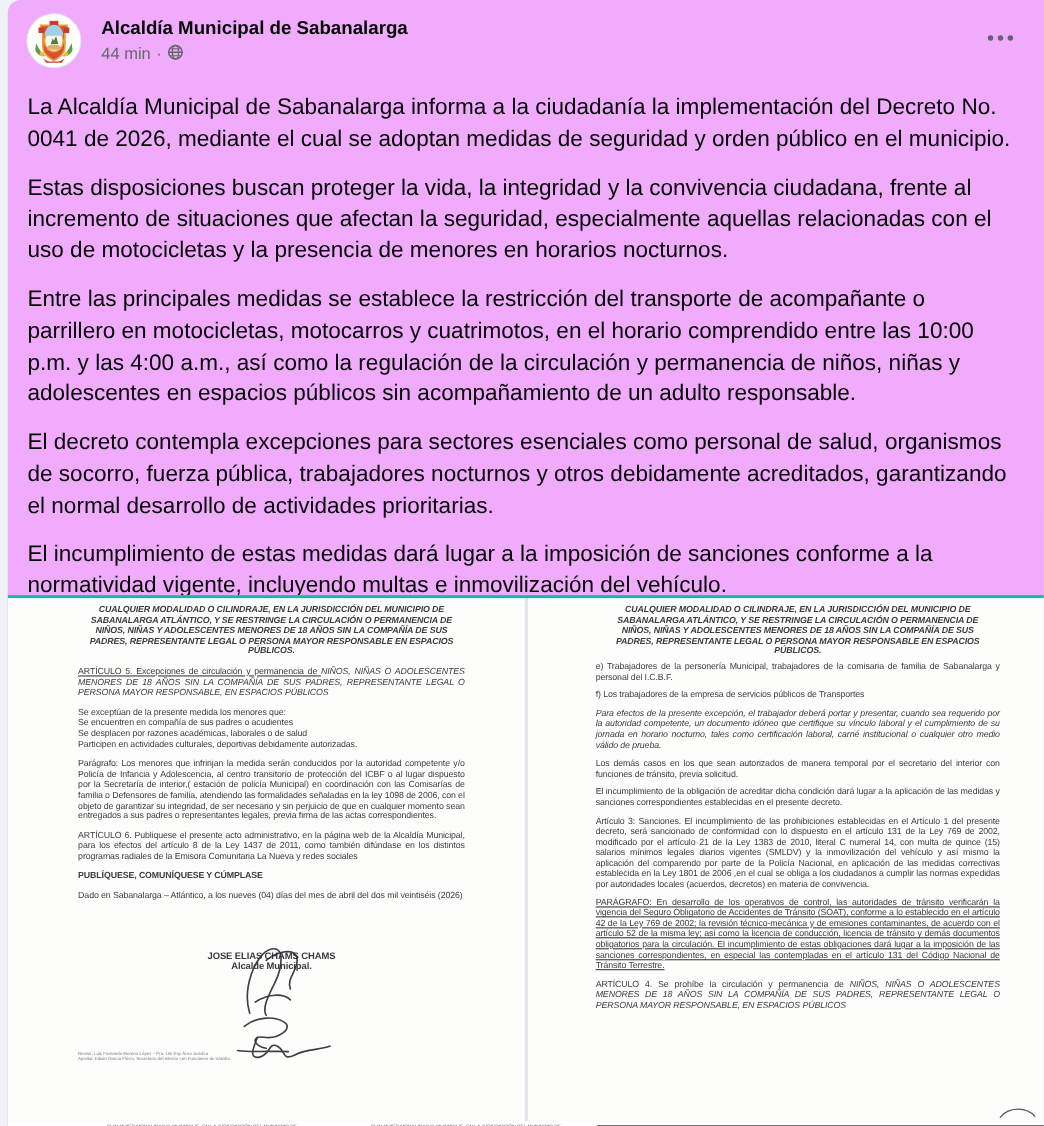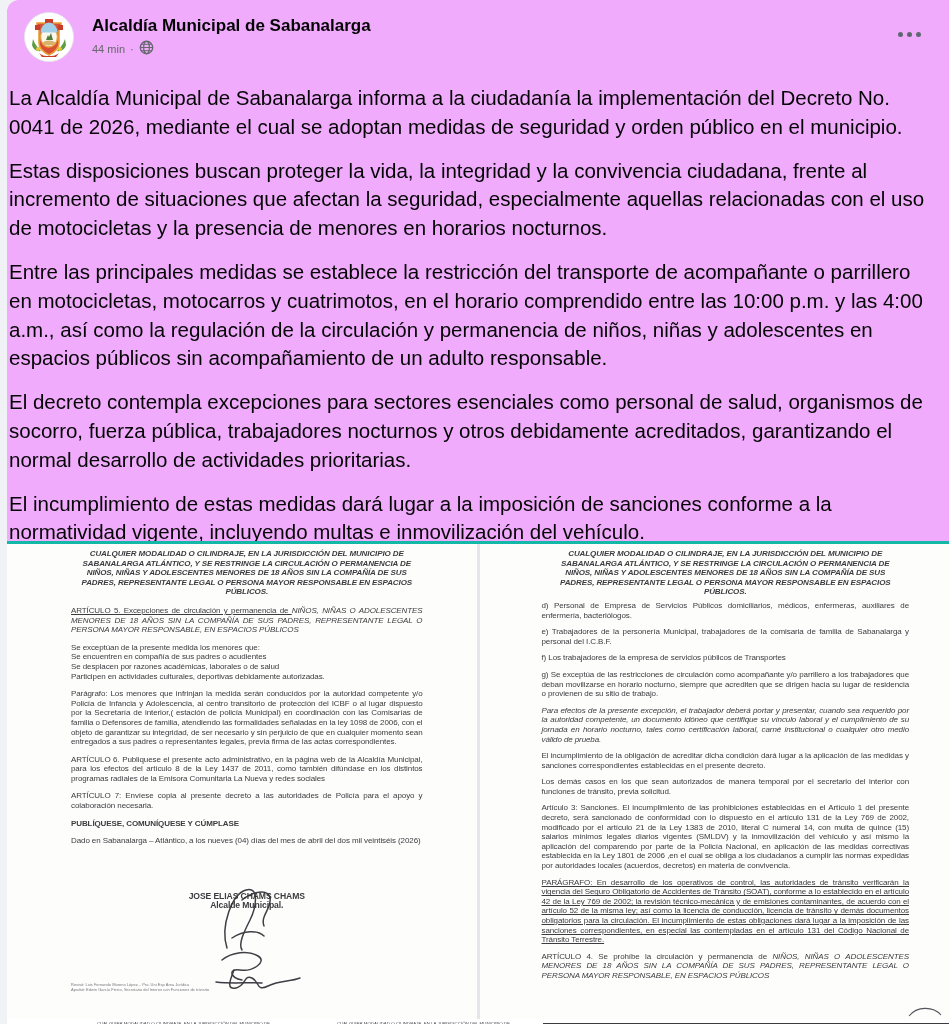--- a/index.html
+++ b/index.html
@@ -14,25 +14,25 @@
     background:#f0abfc;border-radius:12px 0 0 0;overflow:hidden;
   }
   
   .post-header{position:relative;height:72px;}
   .avatar{
     position:absolute;left:17px;top:12px;width:50px;height:50px;border-radius:50%;
     background:#fff;border:1px solid #e4e6eb;box-sizing:border-box;overflow:hidden;
   }
   .head-text{position:absolute;left:85px;top:15px;}
   .page-name{font-size:17px;font-weight:700;color:#050505;line-height:21px;}
-  .meta-row{display:flex;align-items:center;gap:5px;margin-top:4px;color:#65676b;font-size:11px;}
+  .meta-row{display:flex;align-items:center;gap:5px;margin-top:4px;color:#65676b;font-size:15px;}
   .more-btn{position:absolute;right:22px;top:26px;display:flex;gap:4px;padding:6px;cursor:pointer;}
   .more-btn span{width:5px;height:5px;border-radius:50%;background:#606770;display:block;}
   
-  .post-text{padding:12px 24px 0 2px;color:#050505;font-size:20.5px;line-height:28.8px;}
+  .post-text{padding:12px 24px 0 18px;color:#050505;font-size:20.5px;line-height:28.8px;}
   .post-text p{margin:0 0 15px 0;}
   
   .photo-grid{position:absolute;left:0;top:541px;width:942px;height:483px;background:#fff;border-top:3px solid #14b8a6;}
   .grid-row1{display:flex;gap:3px;height:475px;background:#e4e6eb;}
   .photo{flex:1;position:relative;background:#fdfdfc;overflow:hidden;cursor:pointer;}
   .grid-row2{position:relative;height:7px;margin-top:1px;background:#fff;overflow:hidden;}
   
   .doc{
     position:absolute;top:5px;color:#3c3c40;
     font-size:8px;line-height:9.6px;text-align:justify;
@@ -122,21 +122,20 @@
           <div class="doc-h">CUALQUIER MODALIDAD O CILINDRAJE, EN LA JURISDICCIÓN DEL MUNICIPIO DE SABANALARGA ATLÁNTICO, Y SE RESTRINGE LA CIRCULACIÓN O PERMANENCIA DE NIÑOS, NIÑAS Y ADOLESCENTES MENORES DE 18 AÑOS SIN LA COMPAÑÍA DE SUS PADRES, REPRESENTANTE LEGAL O PERSONA MAYOR RESPONSABLE EN ESPACIOS PÚBLICOS.</div>
           <p><span class="b u">ARTÍCULO 5. Excepciones de circulación y permanencia de </span><span class="bi">NIÑOS, NIÑAS O ADOLESCENTES MENORES DE 18 AÑOS SIN LA COMPAÑÍA DE SUS PADRES, REPRESENTANTE LEGAL O PERSONA MAYOR RESPONSABLE, EN ESPACIOS PÚBLICOS</span></p>
           <div class="tight" style="margin-bottom:8px;">
             <p>Se exceptúan de la presente medida los menores que:</p>
             <p>Se encuentren en compañía de sus padres o acudientes</p>
             <p>Se desplacen por razones académicas, laborales o de salud</p>
             <p>Participen en actividades culturales, deportivas debidamente autorizadas.</p>
           </div>
           <p><span class="b">Parágrafo: </span><span>Los menores que infrinjan la medida serán conducidos por la autoridad competente y/o Policía de Infancia y Adolescencia, al centro transitorio de protección del ICBF o al lugar dispuesto por la Secretaría de interior,( estación de policía Municipal) en coordinación con las Comisarías de familia o Defensores de familia, atendiendo las formalidades señaladas en la ley 1098 de 2006, con el objeto de garantizar su integridad, de ser necesario y sin perjuicio de que en cualquier momento sean entregados a sus padres o representantes legales, previa firma de las actas correspondientes.</span></p>
           <p><span class="b">ARTÍCULO 6. </span><span>Publiquese el presente acto administrativo, en la página web de la Alcaldía Municipal, para los efectos del artículo 8 de la Ley 1437 de 2011, como también difúndase en los distintos programas radiales de la Emisora Comunitaria La Nueva y redes sociales</span></p>
-          <p><span class="b">ARTÍCULO 7: </span><span>Envíese copia al presente decreto a las autoridades de Policía para el apoyo y colaboración necesaria.</span></p>
           <div class="doc-center">PUBLÍQUESE, COMUNÍQUESE Y CÚMPLASE</div>
           <p>Dado en Sabanalarga – Atlántico, a los nueves (04) días del mes de abril   del dos mil veintiséis (2026)</p>
           <div class="sig-block">
             <svg class="sig-svg" width="150" height="110" viewBox="0 0 150 110">
               <g fill="none" stroke="#2e2e35" stroke-width="1.5" stroke-linecap="round" opacity="0.92">
                 <path d="M55 62 C48 40 60 8 74 4 C88 0 84 22 78 34 C72 46 66 58 70 64"></path>
                 <path d="M70 14 C80 6 96 2 98 12 C100 22 88 30 92 40"></path>
                 <path d="M60 52 C72 44 86 44 92 50"></path>
                 <path d="M50 74 C60 66 76 64 86 70 C96 76 80 86 68 84 C56 82 58 92 70 94"></path>
                 <path d="M62 84 C58 94 54 104 64 102 C74 100 72 88 80 92 C88 96 84 106 96 100 C108 94 118 96 128 92"></path>
@@ -149,27 +148,25 @@
               <div>Revisó: Luis Fernando Moreno López – Pro. Uni Esp Área Jurídica</div>
               <div>Aprobó: Edwin García Fierro, Secretario del Interior con Funciones de tránsito</div>
             </div>
           </div>
         </div>
       </div>
 
       <div class="photo">
         <div class="doc doc-right">
           <div class="doc-h" style="margin-bottom:4px;">CUALQUIER MODALIDAD O CILINDRAJE, EN LA JURISDICCIÓN DEL MUNICIPIO DE SABANALARGA ATLÁNTICO, Y SE RESTRINGE LA CIRCULACIÓN O PERMANENCIA DE NIÑOS, NIÑAS Y ADOLESCENTES MENORES DE 18 AÑOS SIN LA COMPAÑÍA DE SUS PADRES, REPRESENTANTE LEGAL O PERSONA MAYOR RESPONSABLE EN ESPACIOS PÚBLICOS.</div>
-          <p style="margin-bottom:7px;">d) Personal de Empresa de Servicios Públicos domiciliarios, médicos, enfermeras, auxiliares de enfermería, bacteriólogos.</p>
           <p style="margin-bottom:7px;">e)  Trabajadores de la personería Municipal, trabajadores de la comisaria de familia de Sabanalarga y personal del I.C.B.F.</p>
           <p style="margin-bottom:7px;">f) Los trabajadores de la empresa de servicios públicos de Transportes</p>
-          <p style="margin-bottom:7px;">g) Se exceptúa de las restricciones de circulación como acompañante y/o parrillero a los trabajadores que deban movilizarse en horario nocturno, siempre que acrediten que se dirigen hacia su lugar de residencia o provienen de su sitio de trabajo.</p>
           <p style="margin-bottom:7px;font-style:italic;">Para efectos de la presente excepción, el trabajador deberá portar y presentar, cuando sea requerido por la autoridad competente, un documento idóneo que certifique su vínculo laboral y el cumplimiento de su jornada en horario nocturno, tales como certificación laboral, carné institucional o cualquier otro medio válido de prueba.</p>
+          <p style="margin-bottom:7px;">Los demás casos en los que sean autorizados de manera temporal por el secretario del interior con funciones de tránsito, previa solicitud.</p>
           <p style="margin-bottom:7px;">El incumplimiento de la obligación de acreditar dicha condición dará lugar a la aplicación de las medidas y sanciones correspondientes establecidas en el presente decreto.</p>
-          <p style="margin-bottom:7px;">Los demás casos en los que sean autorizados de manera temporal por el secretario del interior con funciones de tránsito, previa solicitud.</p>
           <p style="margin-bottom:7px;"><span class="b">Artículo 3: Sanciones. </span><span>El incumplimiento de las prohibiciones establecidas en el Artículo 1 del presente decreto, será sancionado de conformidad con lo dispuesto en el artículo 131 de la Ley 769 de 2002, modificado por el artículo 21 de la Ley 1383 de 2010, literal C numeral 14, con multa de quince (15) salarios mínimos legales diarios vigentes (SMLDV) y la inmovilización del vehículo y  así mismo  la aplicación del comparendo por parte de la Policía Nacional, en aplicación de las medidas correctivas establecida en la Ley 1801 de 2006 ,en el cual se obliga a los ciudadanos a cumplir las normas expedidas por autoridades locales (acuerdos, decretos) en materia de convivencia.</span></p>
           <p style="margin-bottom:7px;"><span class="b u">PARÁGRAFO: </span><span class="u">En desarrollo de los operativos de control, las autoridades de tránsito verificarán la vigencia del Seguro Obligatorio de Accidentes de Tránsito (SOAT), conforme a lo establecido en el artículo 42 de la Ley 769 de 2002; la revisión técnico-mecánica y de emisiones contaminantes, de acuerdo con el artículo 52 de la misma ley; así como la licencia de conducción, licencia de tránsito y demás documentos obligatorios para la circulación. El incumplimiento de estas obligaciones dará lugar a la imposición de las sanciones correspondientes, en especial las contempladas en el artículo 131 del Código Nacional de Tránsito Terrestre.</span></p>
           <p><span class="b">ARTÍCULO 4. </span><span>Se prohíbe la circulación y permanencia de </span><span class="bi">NIÑOS, NIÑAS O ADOLESCENTES MENORES DE 18 AÑOS SIN LA COMPAÑÍA DE SUS PADRES, REPRESENTANTE LEGAL O PERSONA MAYOR RESPONSABLE, EN ESPACIOS PÚBLICOS</span></p>
         </div>
         <svg class="curve-svg" width="36" height="12" viewBox="0 0 36 12">
           <path d="M2 11 C10 1 26 1 34 10" fill="none" stroke="#55555c" stroke-width="1.1"></path>
         </svg>
       </div>
     </div>
 

